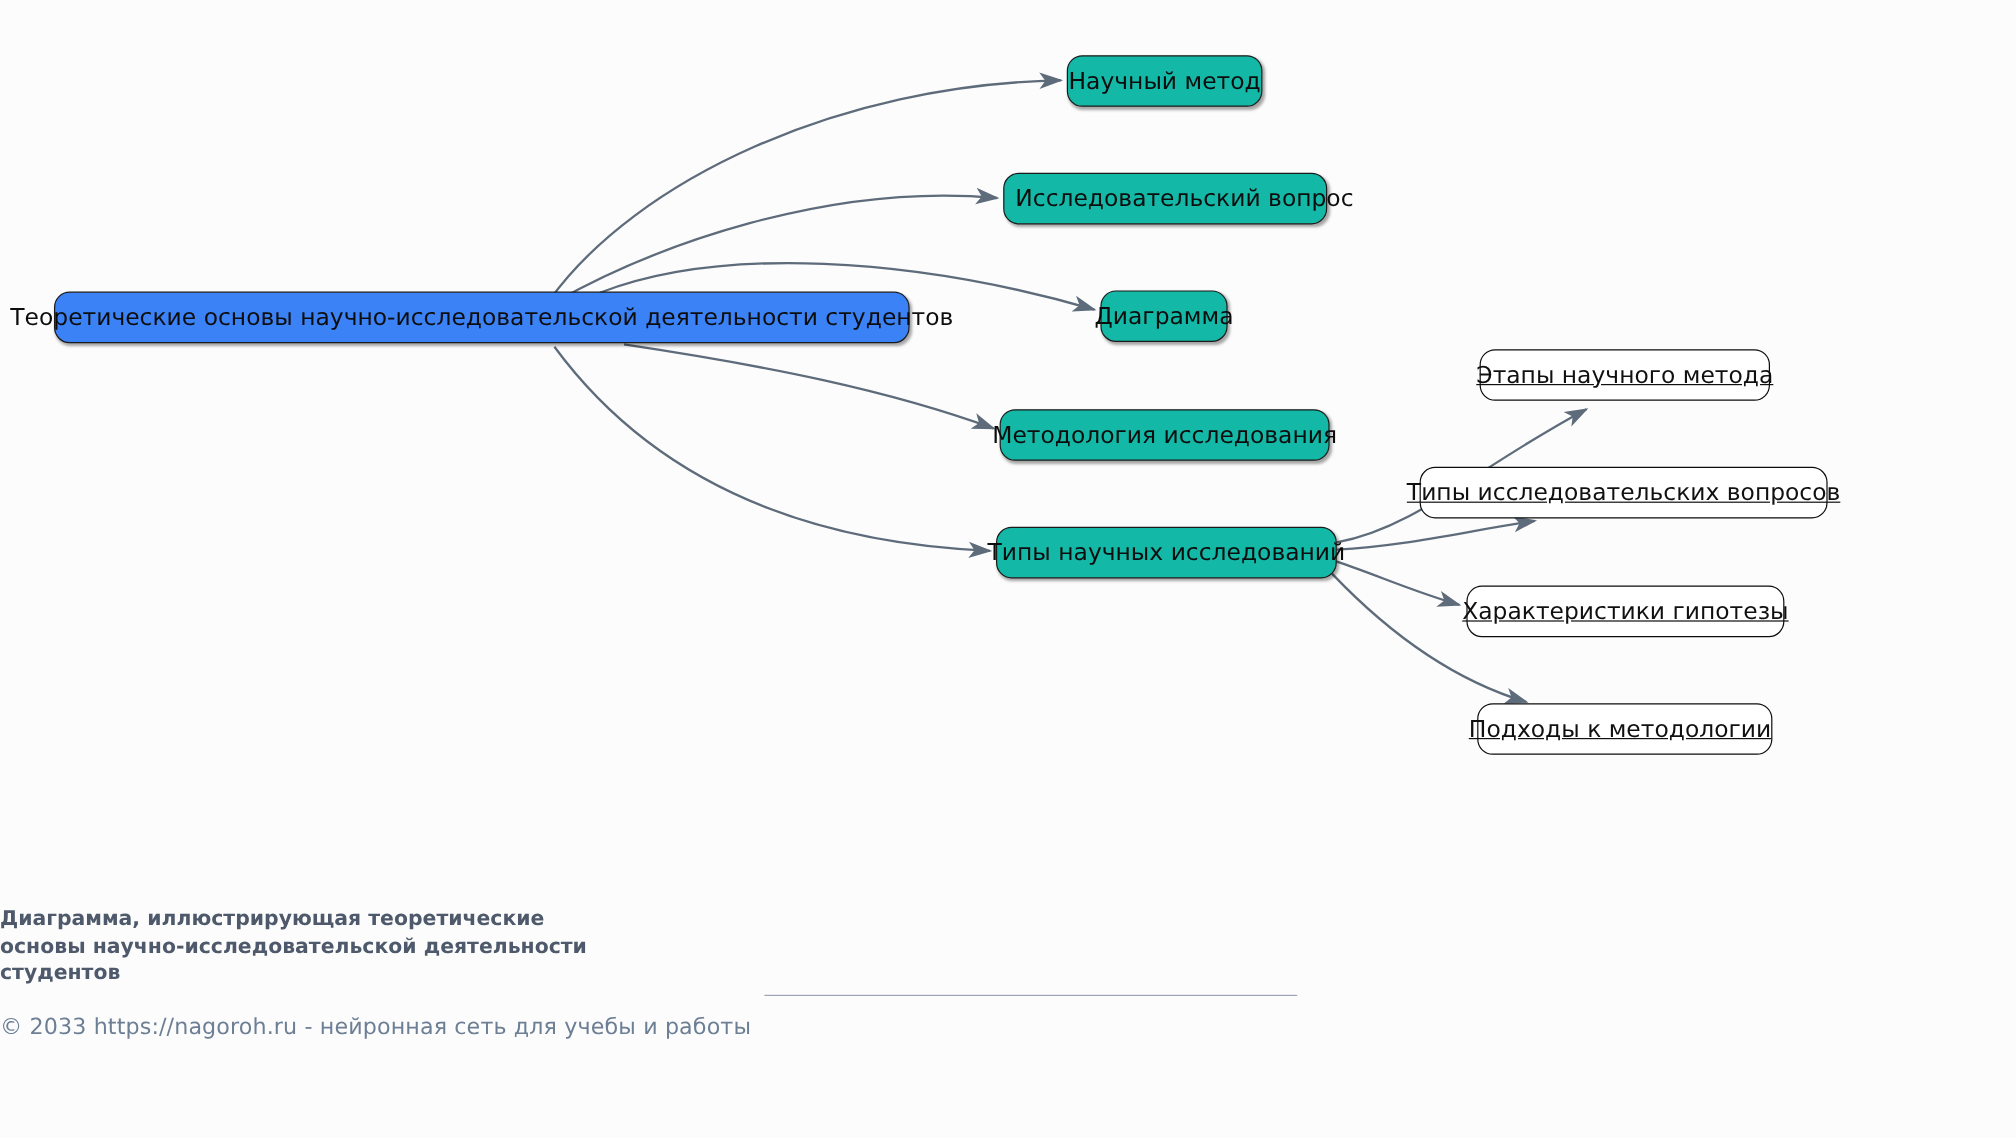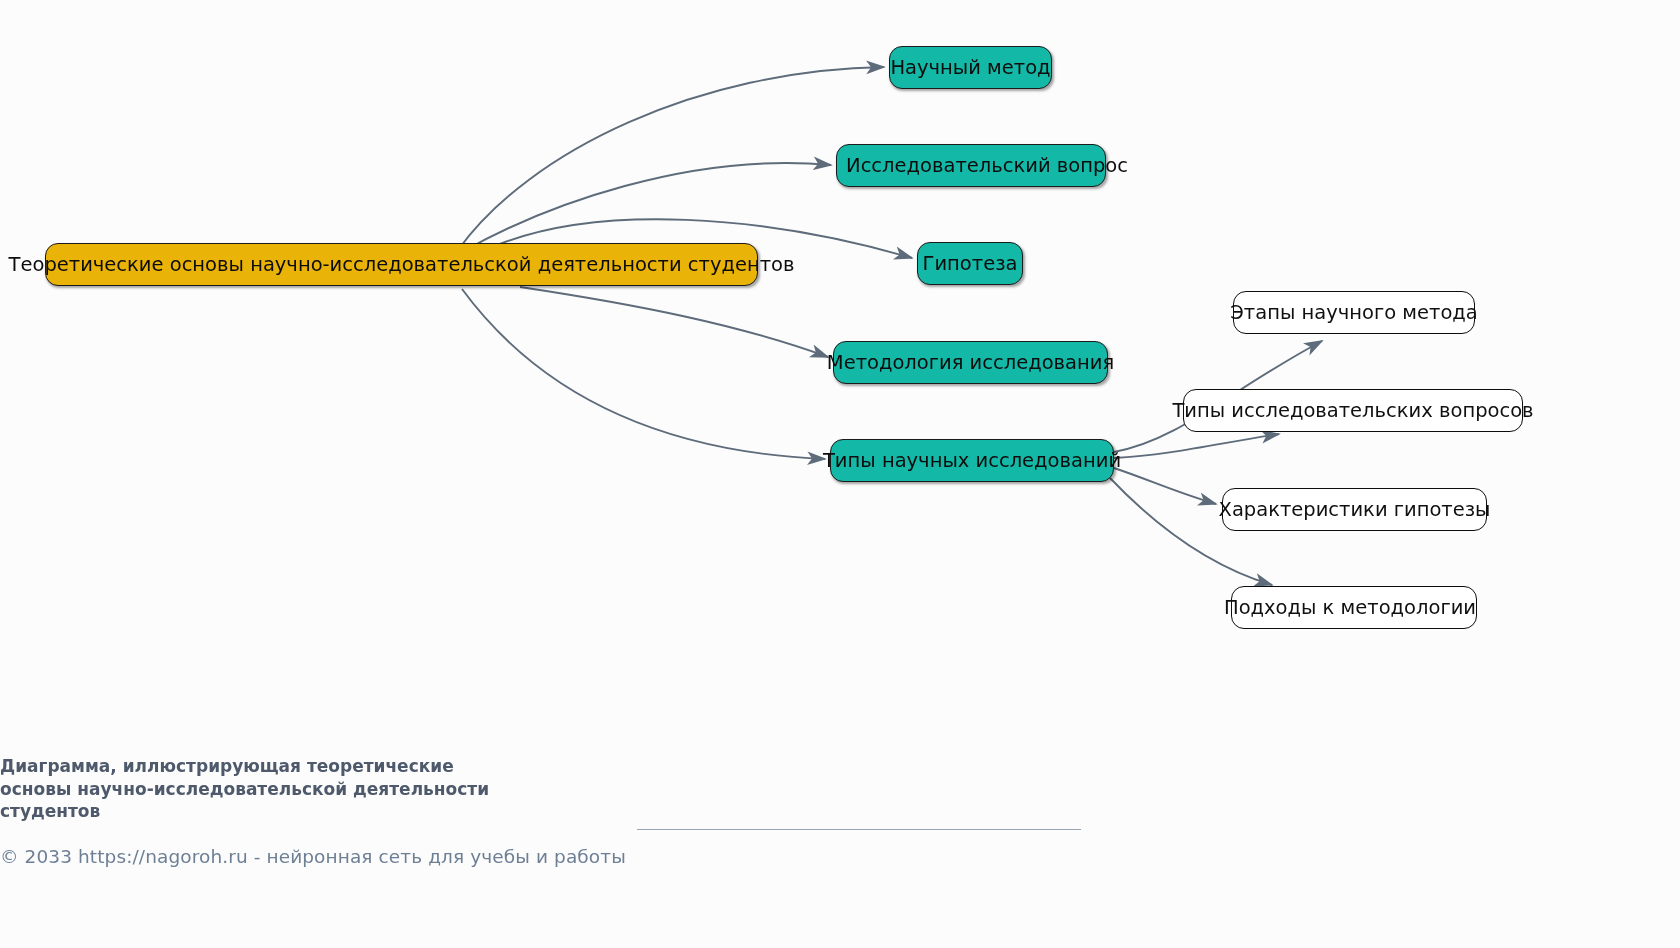--- a/index.html
+++ b/index.html
@@ -37,21 +37,21 @@
     box-sizing: border-box;
     display: flex;
     align-items: center;
     justify-content: center;
     text-align: center;
     white-space: nowrap;
     line-height: 1.1;
   }
 
   .node-root {
-    background: #eab308;
+    background: #3b82f6;
     border: 1.6px solid #1b1b1b;
     border-radius: 13px;
     color: #0d0d0d;
     font-size: 19.5px;
     box-shadow: 1.5px 2px 2.5px rgba(0,0,0,0.35);
   }
 
   .node-branch {
     background: #14b8a6;
     border: 1.6px solid #1b1b1b;
@@ -60,20 +60,21 @@
     font-size: 19.5px;
     box-shadow: 1.5px 2px 2.5px rgba(0,0,0,0.35);
   }
 
   .node-leaf {
     background: #ffffff;
     border: 1.7px solid #0d0d0d;
     border-radius: 13px;
     color: #101010;
     font-size: 19.5px;
+    text-decoration: underline;
   }
 
   
   .footer {
     position: absolute;
     left: 0;
     width: 1680px;
     text-align: left;
   }
 
@@ -145,21 +146,21 @@
 
   <div class="node node-branch" style="left:889px; top:46px; width:163px; height:43px;">
     <span>Научный метод</span>
   </div>
 
   <div class="node node-branch" style="left:836px; top:144px; width:270px; height:43px;padding-left:32px;">
     <span>Исследовательский вопрос</span>
   </div>
 
   <div class="node node-branch" style="left:917px; top:242px; width:106px; height:43px;">
-    <span>Гипотеза</span>
+    <span>Диаграмма</span>
   </div>
 
   <div class="node node-branch" style="left:833px; top:341px; width:275px; height:43px;">
     <span>Методология исследования</span>
   </div>
 
   <div class="node node-branch" style="left:830px; top:439px; width:284px; height:43px;">
     <span>Типы научных исследований</span>
   </div>
 

